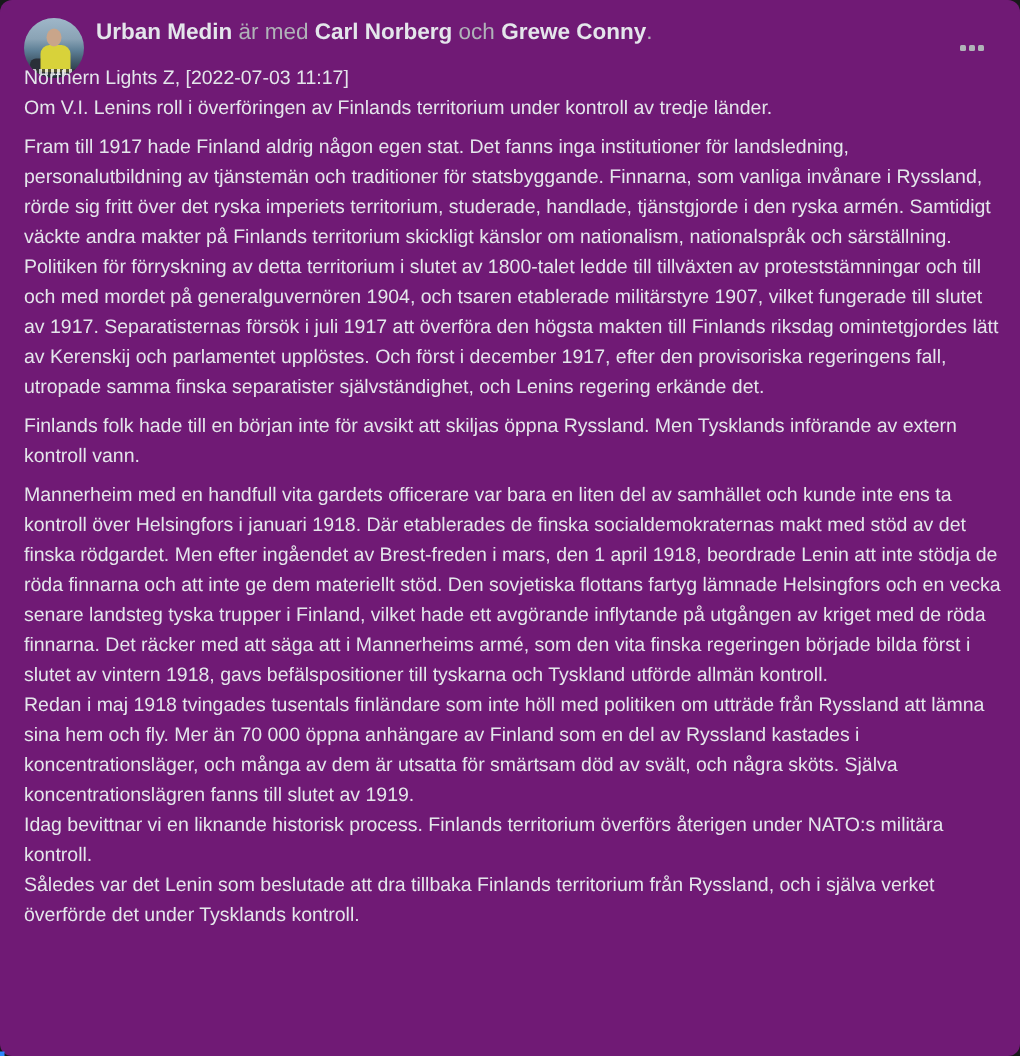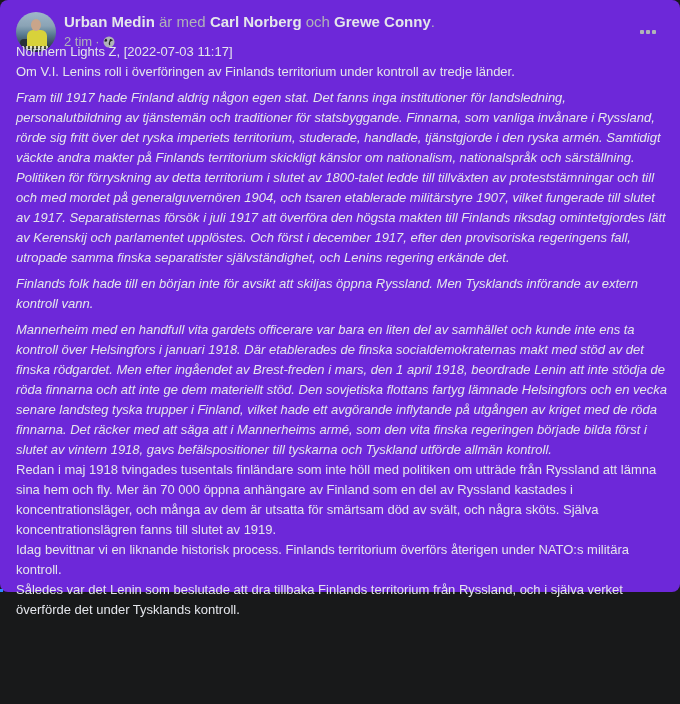--- a/index.html
+++ b/index.html
@@ -9,22 +9,22 @@
   }
   body {
     width: 680px;
     height: 704px;
     overflow: hidden;
     font-family: "Liberation Sans", sans-serif;
   }
   .post {
     position: relative;
     width: 680px;
-    height: 592px;
-    background: #6d28d9;
+    height: 704px;
+    background: #701a75;
     border-radius: 8px;
     box-sizing: border-box;
     color: #e4e6eb;
   }
   .header {
     position: absolute;
     left: 16px;
     top: 12px;
     right: 16px;
     height: 40px;
@@ -129,21 +129,20 @@
     right: 12px;
     font-size: 13px;
     line-height: 20px;
     color: #e4e6eb;
   }
   .body p {
     margin: 0;
   }
   .body .para-gap {
     margin-top: 6px;
-    font-style: italic;
   }
   .scroll-indicator {
     position: absolute;
     left: 0;
     bottom: 0;
     width: 3px;
     height: 3px;
     background: #2d88ff;
   }
 </style>
@@ -160,31 +159,20 @@
       <div class="caption-strip"></div>
     </div>
     <div class="meta">
       <div class="title-line">
         <span class="name">Urban Medin</span>
         <span>är med</span>
         <span class="name">Carl Norberg</span>
         <span>och</span>
         <span class="name">Grewe Conny</span><span>.</span>
       </div>
-      <div class="sub-line">
-        <span>2 tim</span>
-        <span class="dot">·</span>
-        <span class="globe">
-          <svg width="12" height="12" viewBox="0 0 12 12">
-            <circle cx="6" cy="6" r="5.5" fill="#b0b3b8"></circle>
-            <path d="M3 2.5 C4 3.5 4.5 4 4 5 C3.5 6 2.2 5.8 1.2 5.2 C1.6 3.9 2.2 3.1 3 2.5 Z" fill="#242526"></path>
-            <path d="M7 3 C8 3 9.5 3.5 9.8 4.5 C9 5 8 5 7.2 6 C6.8 6.8 7.5 8 7 9.5 C6 9 5.5 8 5.8 7 C6 6 6.5 5 7 3 Z" fill="#242526"></path>
-          </svg>
-        </span>
-      </div>
     </div>
   </div>
 
   <div class="more-button">
     <div class="dots">
       <span></span>
         <span></span>
         <span></span>
     </div>
   </div>

